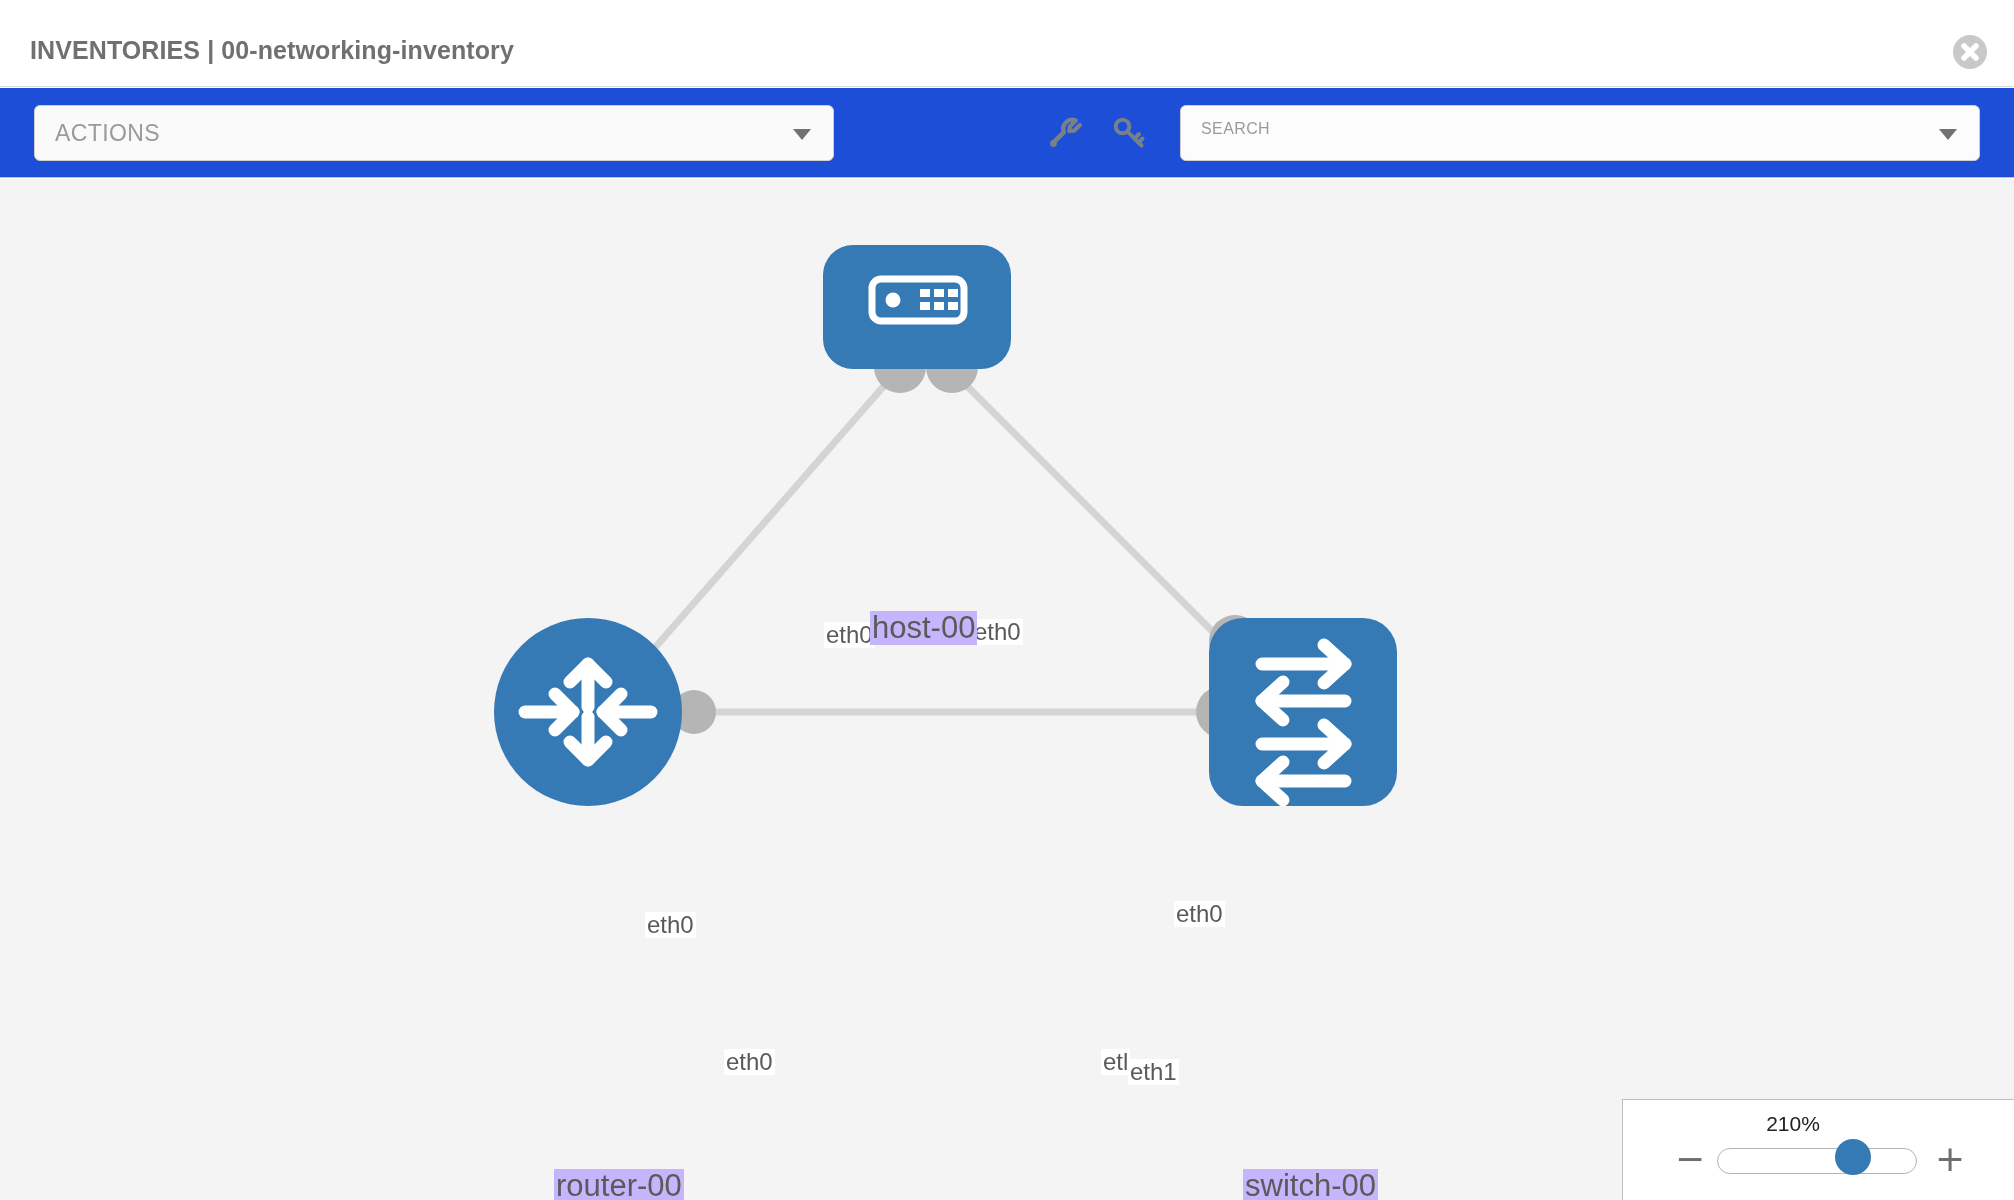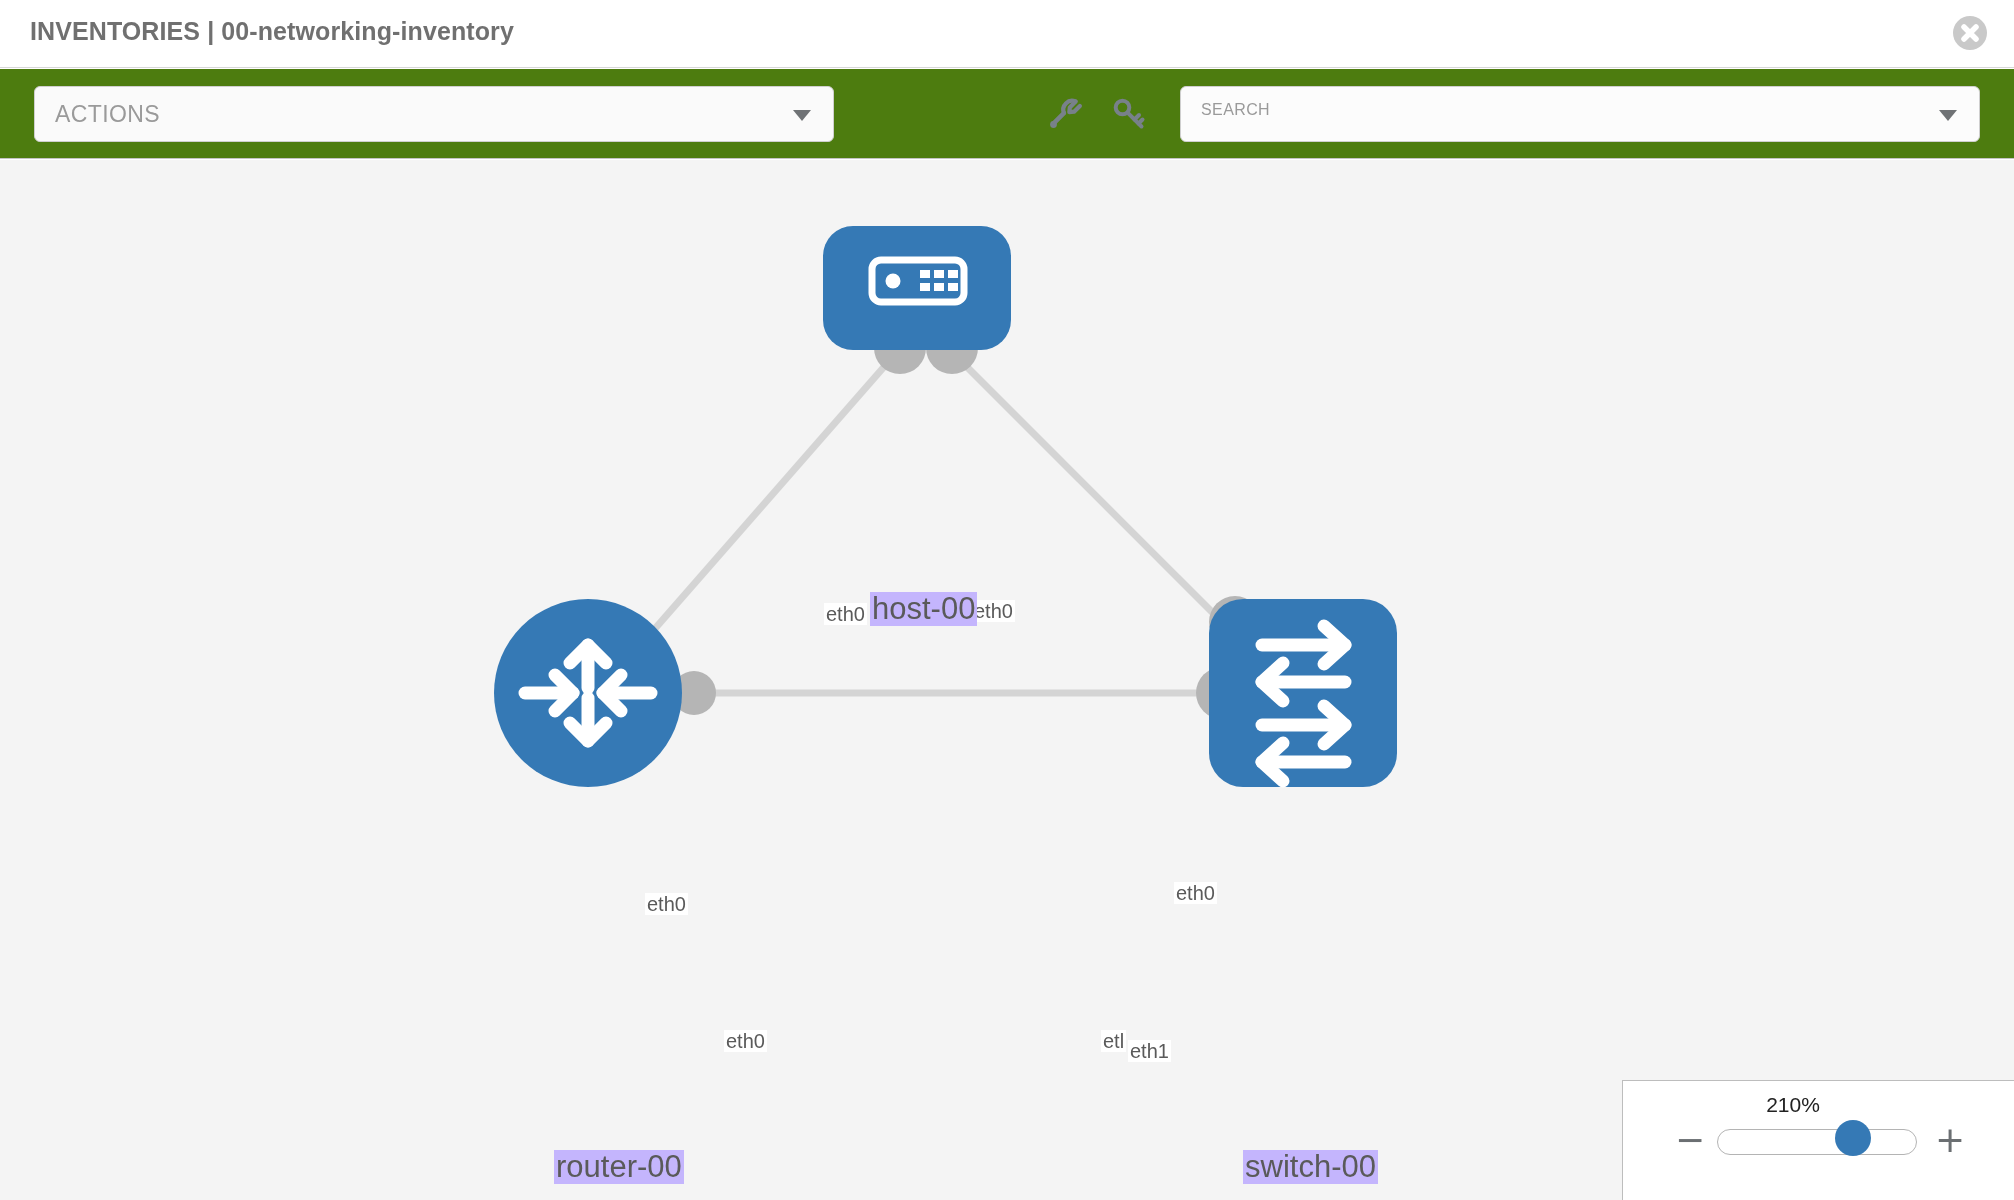--- a/index.html
+++ b/index.html
@@ -4,21 +4,21 @@
 <style>
   * { box-sizing: border-box; }
   html, body {
     margin: 0; padding: 0;
     width: 2014px; height: 1200px;
     background: #ffffff;
     font-family: "Liberation Sans", sans-serif;
     overflow: hidden;
   }
 
-  #app { position: relative; width: 2014px; height: 854px; background: #ffffff; }
+  #app { position: relative; width: 2014px; height: 854px; background: #ffffff; margin-top: 19px; }
 
   
   .header {
     position: absolute; left: 0; top: 0; width: 2014px; height: 68px;
     background: #ffffff;
     border-bottom: 1px solid #d7d7d7;
   }
   .header-title {
     position: absolute; left: 30px; top: 17px;
     font-size: 25px; font-weight: bold; color: #707070;
@@ -29,21 +29,21 @@
     position: absolute; right: 27px; top: 16px;
     width: 34px; height: 34px; border-radius: 50%;
     background: #c9c9c9;
     cursor: pointer;
   }
   .close-btn svg { display: block; }
 
   
   .toolbar {
     position: absolute; left: 0; top: 69px; width: 2014px; height: 90px;
-    background: #4d7c0f;
+    background: #1d4ed8;
     border-bottom: 1px solid #c4c4c4;
   }
   .actions-select {
     position: absolute; left: 34px; top: 17px;
     width: 800px; height: 56px;
     background: #fafafa;
     border: 1px solid #cfcfcf;
     border-radius: 6px;
   }
   .actions-select .sel-label {
@@ -93,21 +93,21 @@
   .node-label {
     position: absolute;
     font-size: 31px; color: #5a5a5a;
     background: #c4b5fd;
     white-space: nowrap;
     padding: 0 2px;
     line-height: 1.1;
   }
   .iface-label {
     position: absolute;
-    font-size: 20px; color: #5a5a5a;
+    font-size: 24px; color: #5a5a5a;
     background: #ffffff;
     white-space: nowrap;
     padding: 0 2px;
     line-height: 1.1;
   }
 
   
   .zoom-panel {
     position: absolute; left: 1622px; top: 1080px;
     width: 400px; height: 124px;

